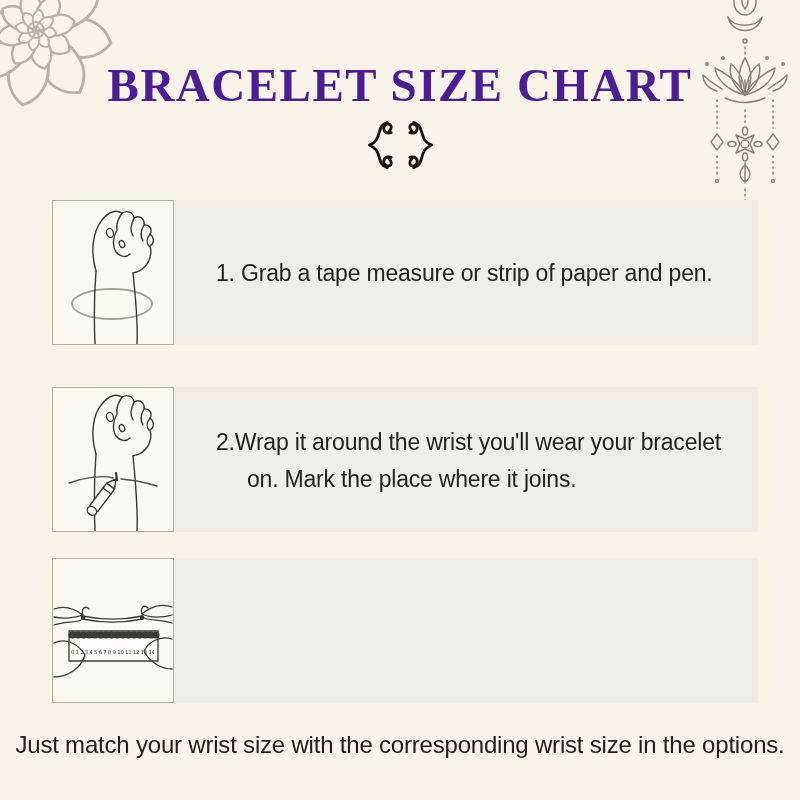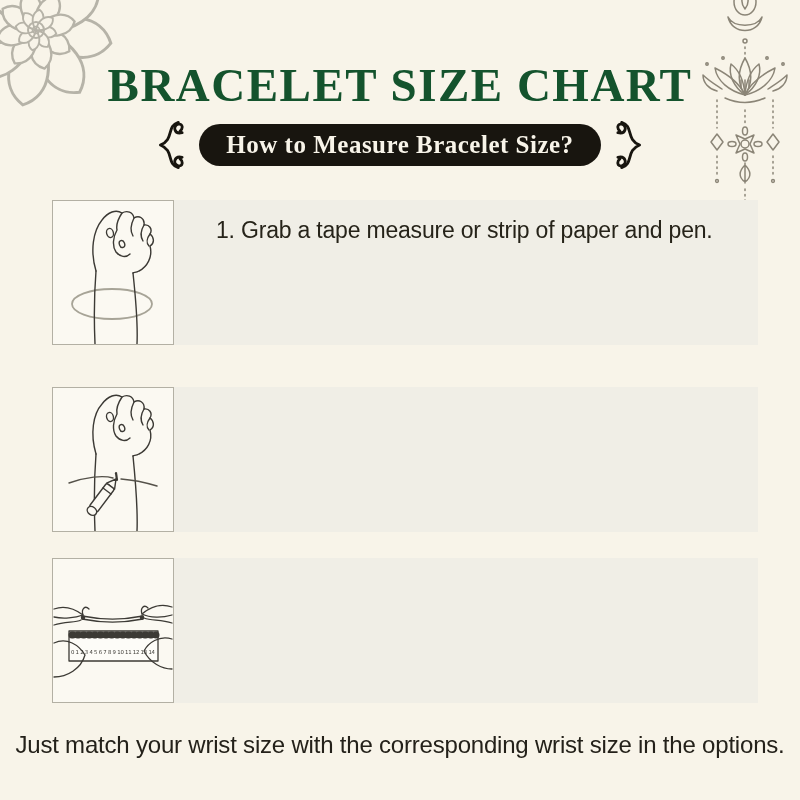--- a/index.html
+++ b/index.html
@@ -7,21 +7,21 @@
     width:800px;height:800px;position:relative;overflow:hidden;
     background:#f8f4e9;
     font-family:"Liberation Sans",sans-serif;
     color:#24211a;
   }
   .abs{position:absolute;}
   
   .title{
     top:62px;left:0;width:800px;text-align:center;
     font-family:"Liberation Serif",serif;font-weight:bold;
-    font-size:47px;line-height:1;letter-spacing:1.5px;color:#14532d;
+    font-size:47px;line-height:1;letter-spacing:1.5px;color:#4c1d95;
   }
   .badge-row{
     top:118px;left:0;width:800px;
     display:flex;justify-content:center;align-items:center;gap:15px;
   }
   .pill{
     background:#18150f;color:#f8f4e9;
     font-family:"Liberation Serif",serif;font-weight:bold;
     font-size:25px;line-height:1;letter-spacing:.5px;
     padding:8px 27px 9px;border-radius:24px;
@@ -31,22 +31,22 @@
   
   .step{
     left:52px;width:706px;height:145px;background:#f0eee6;
   }
   .step .box{
     position:absolute;left:0;top:0;width:122px;height:145px;
     background:#fbf9f2;border:1px solid #b3b0a4;box-sizing:border-box;
   }
   .step .box svg{width:100%;height:100%;display:block;}
   .step .txt{
-    position:absolute;left:164px;top:12px;height:100%;width:530px;
-    display:flex;align-items:flex-start;
+    position:absolute;left:164px;top:1px;height:100%;width:530px;
+    display:flex;align-items:center;
   }
   .step p{
     margin:0;max-width:516px;
     font-size:23px;line-height:37px;letter-spacing:-.2px;
     padding-left:31px;text-indent:-31px;color:#262319;
   }
   .num{white-space:pre;}
   .footer{
     top:731px;left:0;width:800px;text-align:center;
     font-size:24px;letter-spacing:-.2px;color:#24211a;
@@ -145,21 +145,20 @@
 <div class="abs title">BRACELET SIZE CHART</div>
 
 <div class="abs badge-row">
   <svg class="flourish" viewBox="0 0 36 56">
     <g stroke="#18150f" stroke-width="3" fill="none" stroke-linecap="round" stroke-linejoin="round">
       <path d="M30,4 C17,8 26,22 11,28 C26,34 17,48 30,52"></path>
       <path d="M34,15 C25,17 24,7 30,6 C35,5 35,11 32,13"></path>
       <path d="M34,41 C25,39 24,49 30,50 C35,51 35,45 32,43"></path>
     </g>
   </svg>
-  <div class="pill">How to Measure Bracelet Size?</div>
   <svg class="flourish right" viewBox="0 0 36 56">
     <g stroke="#18150f" stroke-width="3" fill="none" stroke-linecap="round" stroke-linejoin="round">
       <path d="M30,4 C17,8 26,22 11,28 C26,34 17,48 30,52"></path>
       <path d="M34,15 C25,17 24,7 30,6 C35,5 35,11 32,13"></path>
       <path d="M34,41 C25,39 24,49 30,50 C35,51 35,45 32,43"></path>
     </g>
   </svg>
 </div>
 
 <div class="abs step" style="top:200px">
@@ -202,20 +201,23 @@
         <line x1="63" y1="85" x2="64" y2="92" stroke-width="2.2"></line>
         <g transform="translate(63,91) rotate(127)" fill="#fbf9f2">
           <path d="M0,0 L9,-5 L9,5 Z"></path>
           <rect x="9" y="-5" width="29" height="10" rx="2"></rect>
           <line x1="15" y1="-5" x2="15" y2="5"></line>
           <ellipse cx="40" cy="0" rx="4" ry="5"></ellipse>
         </g>
       </g>
     </svg>
   </div>
+  <div class="txt">
+    <p><span class="num">2.</span><span>Wrap it around the wrist you'll wear your bracelet on. Mark the place where it joins.</span></p>
+  </div>
 </div>
 
 <div class="abs step" style="top:558px">
   <div class="box">
     <svg viewBox="0 0 120 143">
       <g stroke="#3c3a35" stroke-width="1.3" fill="none" stroke-linecap="round" stroke-linejoin="round">
         <path d="M29,57 C49,61 70,61 90,57"></path>
         <path d="M29,60 C49,64 70,64 90,60"></path>
         <circle cx="30" cy="58.5" r="1.6" fill="#3c3a35"></circle>
         <circle cx="89" cy="58.5" r="1.6" fill="#3c3a35"></circle>

